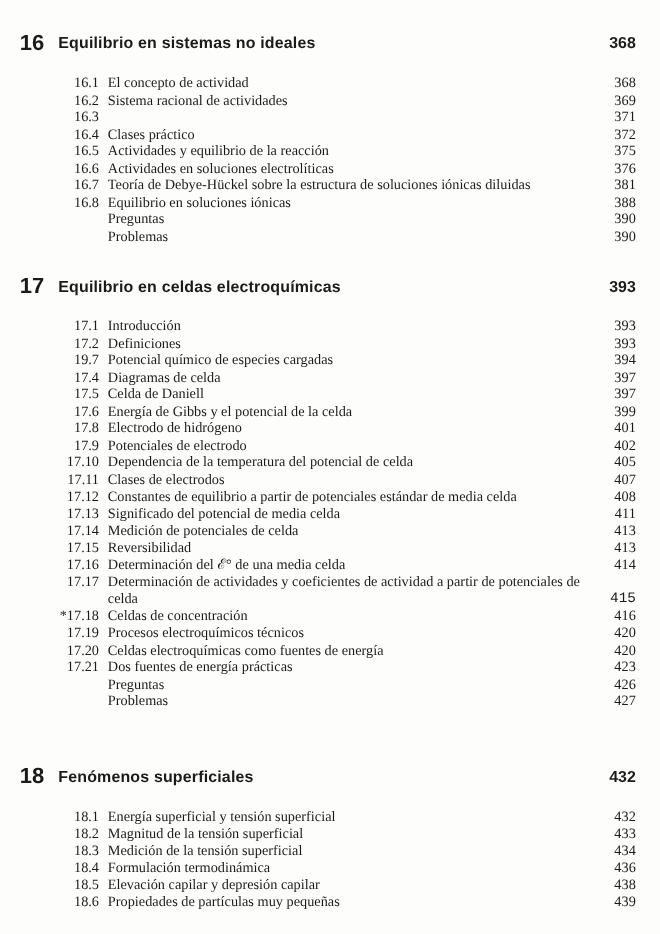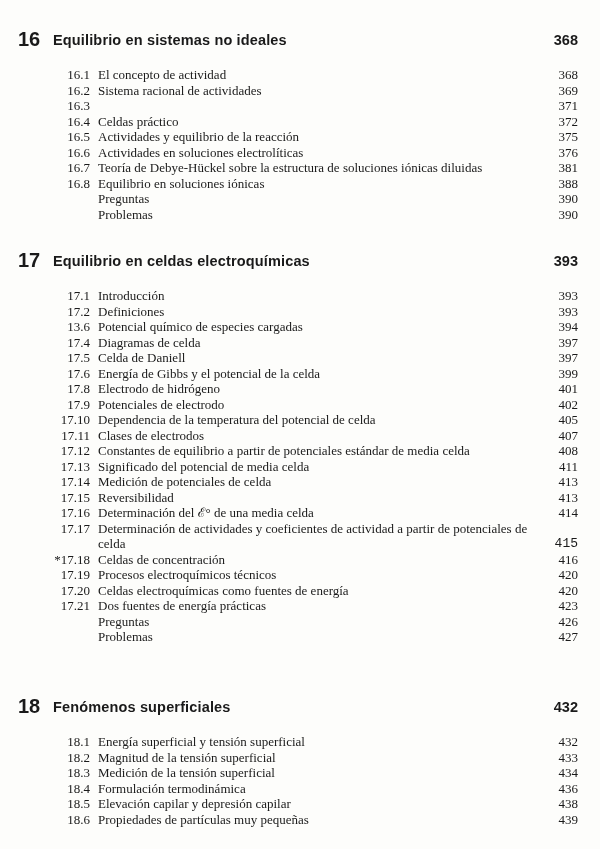--- a/index.html
+++ b/index.html
@@ -54,21 +54,21 @@
           <span class="sec-num">16.2</span>
           <span class="sec-title">Sistema racional de actividades</span>
           <span class="sec-page">369</span>
         </div>
         <div class="sec">
           <span class="sec-num">16.3</span>
           <span class="sec-page">371</span>
         </div>
         <div class="sec">
           <span class="sec-num">16.4</span>
-          <span class="sec-title">Celdas práctico</span>
+          <span class="sec-title">Clases práctico</span>
           <span class="sec-page">372</span>
         </div>
         <div class="sec">
           <span class="sec-num">16.5</span>
           <span class="sec-title">Actividades y equilibrio de la reacción</span>
           <span class="sec-page">375</span>
         </div>
         <div class="sec">
           <span class="sec-num">16.6</span>
           <span class="sec-title">Actividades en soluciones electrolíticas</span>
@@ -108,21 +108,21 @@
           <span class="sec-num">17.1</span>
           <span class="sec-title">Introducción</span>
           <span class="sec-page">393</span>
         </div>
         <div class="sec">
           <span class="sec-num">17.2</span>
           <span class="sec-title">Definiciones</span>
           <span class="sec-page">393</span>
         </div>
         <div class="sec">
-          <span class="sec-num">13.6</span>
+          <span class="sec-num">19.7</span>
           <span class="sec-title">Potencial químico de especies cargadas</span>
           <span class="sec-page">394</span>
         </div>
         <div class="sec">
           <span class="sec-num">17.4</span>
           <span class="sec-title">Diagramas de celda</span>
           <span class="sec-page">397</span>
         </div>
         <div class="sec">
           <span class="sec-num">17.5</span>

